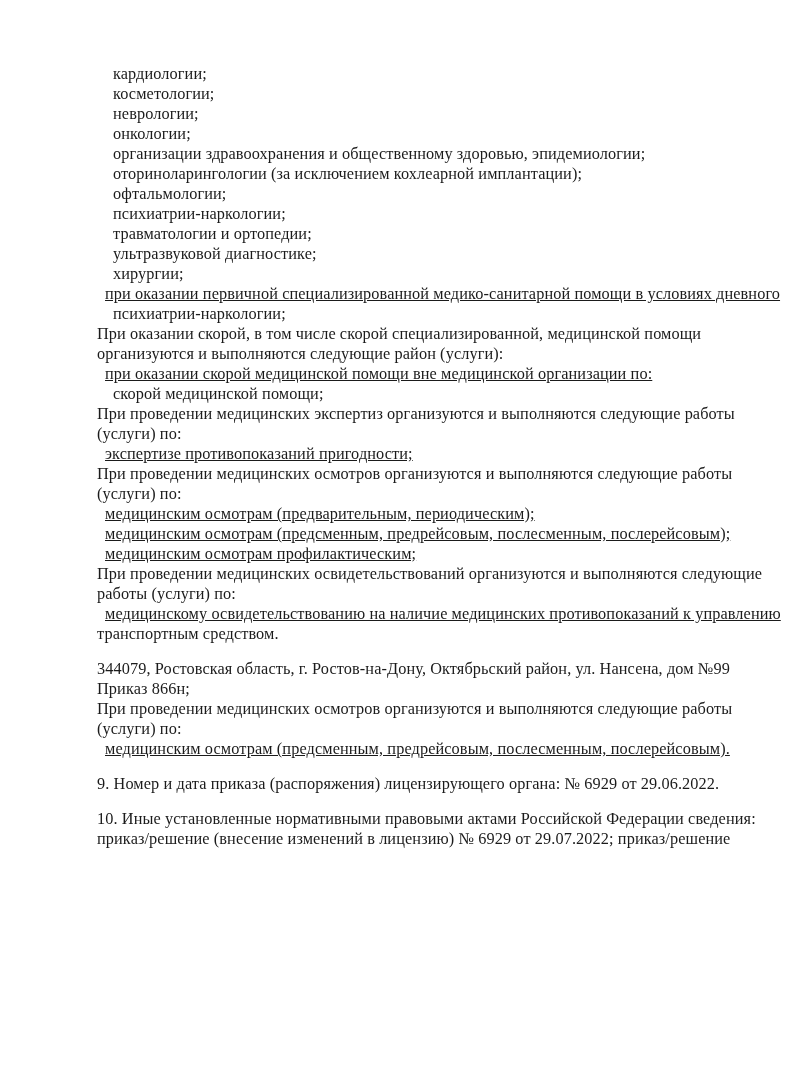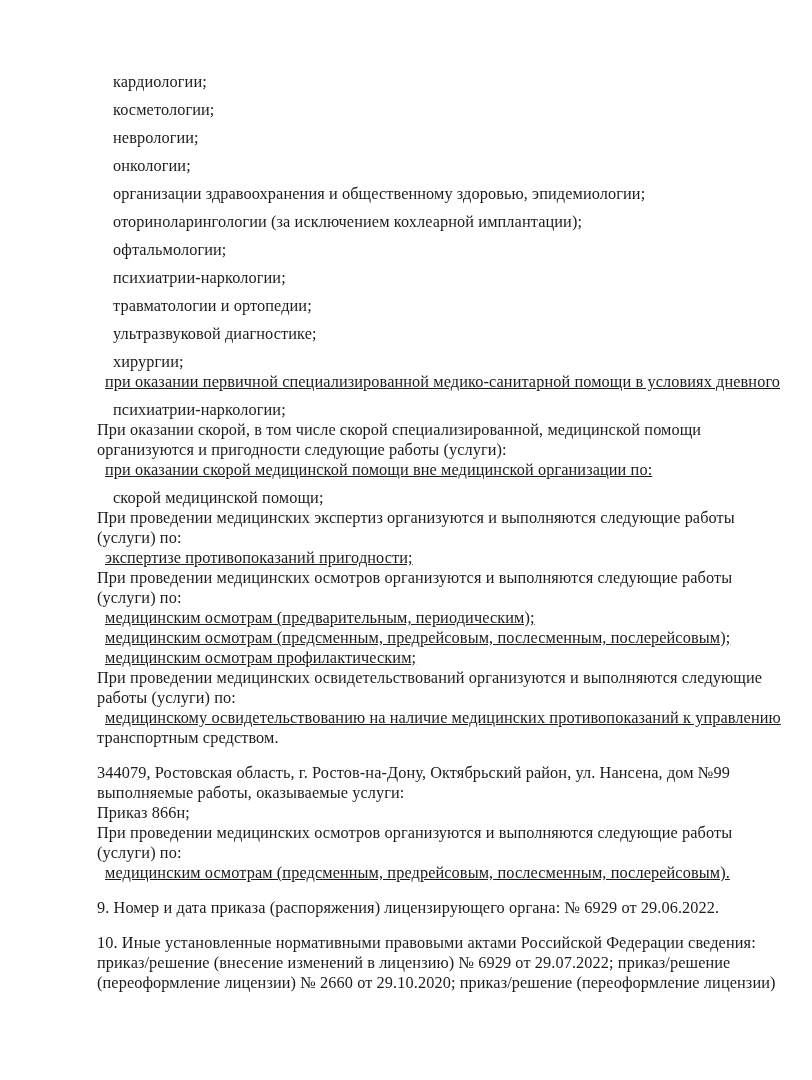--- a/index.html
+++ b/index.html
@@ -30,21 +30,21 @@
     line-height: 20px;
     color: #1b1b1b;
     letter-spacing: 0.1px;
   }
   .doc-line {
     height: 20px;
     white-space: nowrap;
   }
   .indent-0 { padding-left: 0; }
   .indent-1 { padding-left: 8px; text-decoration: underline; }
-  .indent-2 { padding-left: 16px; margin-top: 8px; }
+  .indent-2 { padding-left: 16px; }
   .blank-line {
     height: 15px;
   }
 </style>
 </head>
 <body>
 
 <div class="sheet">
   <div class="text-block" id="text-block">
       <div class="doc-line indent-2">кардиологии;</div>
@@ -54,42 +54,40 @@
       <div class="doc-line indent-2">организации здравоохранения и общественному здоровью, эпидемиологии;</div>
       <div class="doc-line indent-2">оториноларингологии (за исключением кохлеарной имплантации);</div>
       <div class="doc-line indent-2">офтальмологии;</div>
       <div class="doc-line indent-2">психиатрии-наркологии;</div>
       <div class="doc-line indent-2">травматологии и ортопедии;</div>
       <div class="doc-line indent-2">ультразвуковой диагностике;</div>
       <div class="doc-line indent-2">хирургии;</div>
       <div class="doc-line indent-1">при оказании первичной специализированной медико-санитарной помощи в условиях дневного</div>
       <div class="doc-line indent-2">психиатрии-наркологии;</div>
       <div class="doc-line indent-0">При оказании скорой, в том числе скорой специализированной, медицинской помощи</div>
-      <div class="doc-line indent-0">организуются и пригодности следующие работы (услуги):</div>
+      <div class="doc-line indent-0">организуются и выполняются следующие район (услуги):</div>
       <div class="doc-line indent-1">при оказании скорой медицинской помощи вне медицинской организации по:</div>
       <div class="doc-line indent-2">скорой медицинской помощи;</div>
       <div class="doc-line indent-0">При проведении медицинских экспертиз организуются и выполняются следующие работы</div>
       <div class="doc-line indent-0">(услуги) по:</div>
       <div class="doc-line indent-1">экспертизе противопоказаний пригодности;</div>
       <div class="doc-line indent-0">При проведении медицинских осмотров организуются и выполняются следующие работы</div>
       <div class="doc-line indent-0">(услуги) по:</div>
       <div class="doc-line indent-1">медицинским осмотрам (предварительным, периодическим);</div>
       <div class="doc-line indent-1">медицинским осмотрам (предсменным, предрейсовым, послесменным, послерейсовым);</div>
       <div class="doc-line indent-1">медицинским осмотрам профилактическим;</div>
       <div class="doc-line indent-0">При проведении медицинских освидетельствований организуются и выполняются следующие</div>
       <div class="doc-line indent-0">работы (услуги) по:</div>
       <div class="doc-line indent-1">медицинскому освидетельствованию на наличие медицинских противопоказаний к управлению</div>
       <div class="doc-line indent-0">транспортным средством.</div>
       <div class="blank-line"></div>
       <div class="doc-line indent-0">344079, Ростовская область, г. Ростов-на-Дону, Октябрьский район, ул. Нансена, дом №99</div>
-      <div class="doc-line indent-0">выполняемые работы, оказываемые услуги:</div>
       <div class="doc-line indent-0">Приказ 866н;</div>
       <div class="doc-line indent-0">При проведении медицинских осмотров организуются и выполняются следующие работы</div>
       <div class="doc-line indent-0">(услуги) по:</div>
       <div class="doc-line indent-1">медицинским осмотрам (предсменным, предрейсовым, послесменным, послерейсовым).</div>
       <div class="blank-line"></div>
       <div class="doc-line indent-0">9. Номер и дата приказа (распоряжения) лицензирующего органа: № 6929 от 29.06.2022.</div>
       <div class="blank-line"></div>
       <div class="doc-line indent-0">10. Иные установленные нормативными правовыми актами Российской Федерации сведения:</div>
       <div class="doc-line indent-0">приказ/решение (внесение изменений в лицензию) № 6929 от 29.07.2022; приказ/решение</div>
-      <div class="doc-line indent-0">(переоформление лицензии) № 2660 от 29.10.2020; приказ/решение (переоформление лицензии)</div>
     </div>
 </div>
 
 </body></html>

